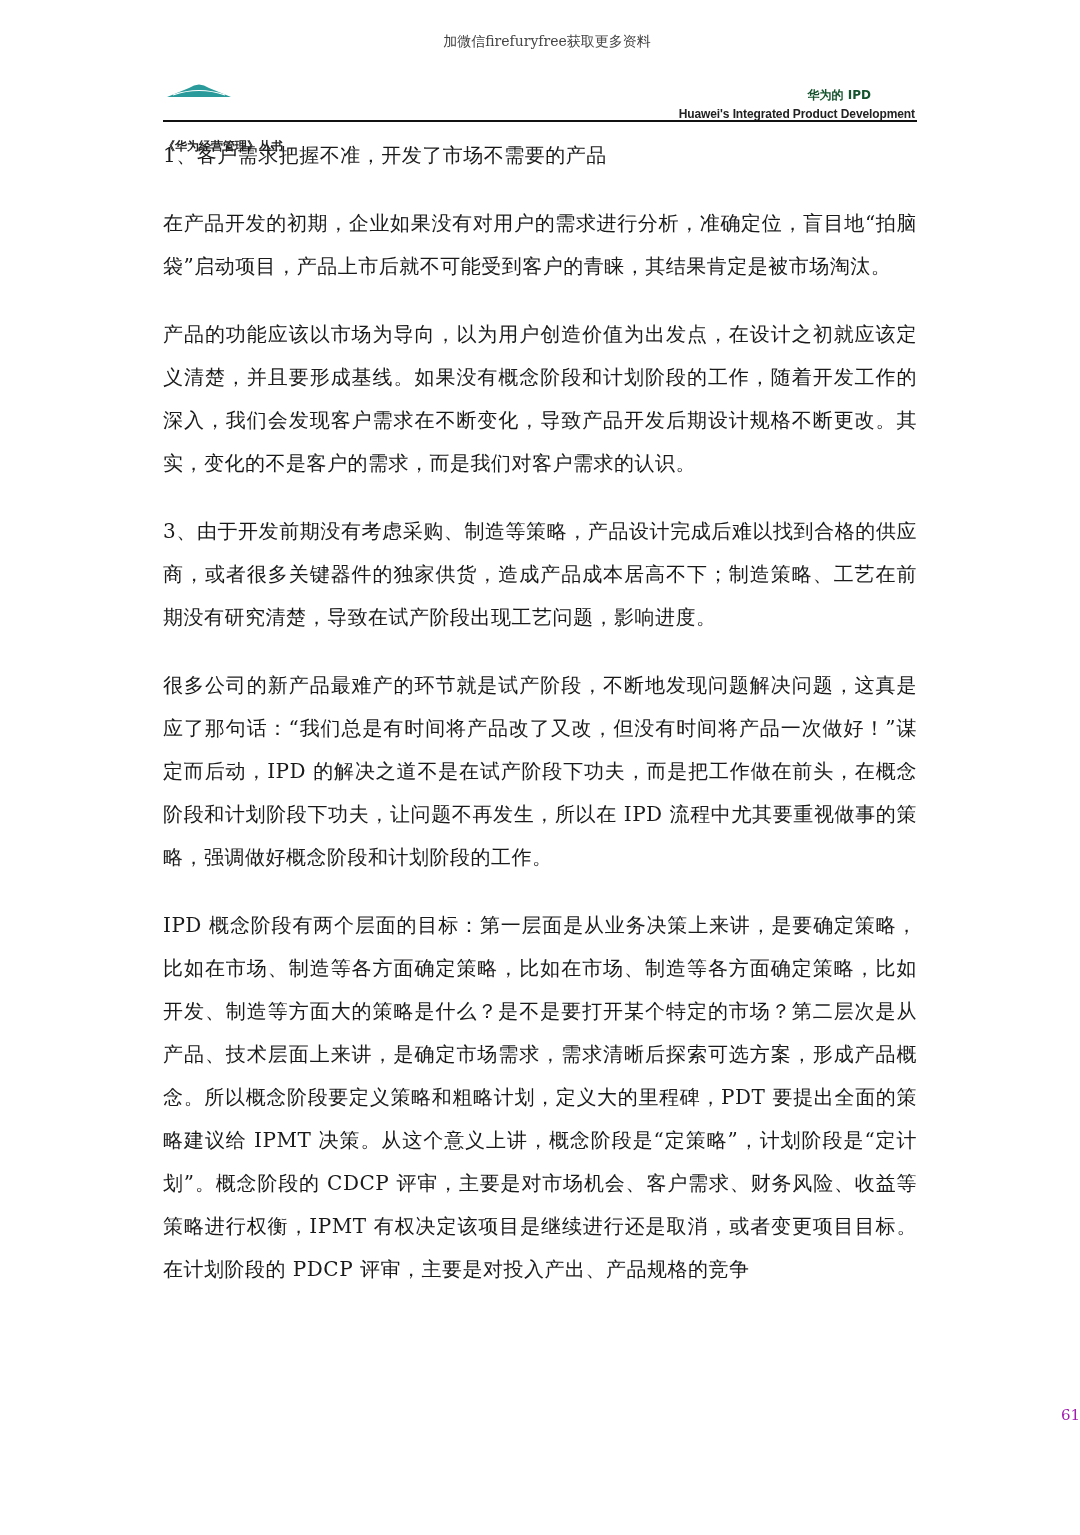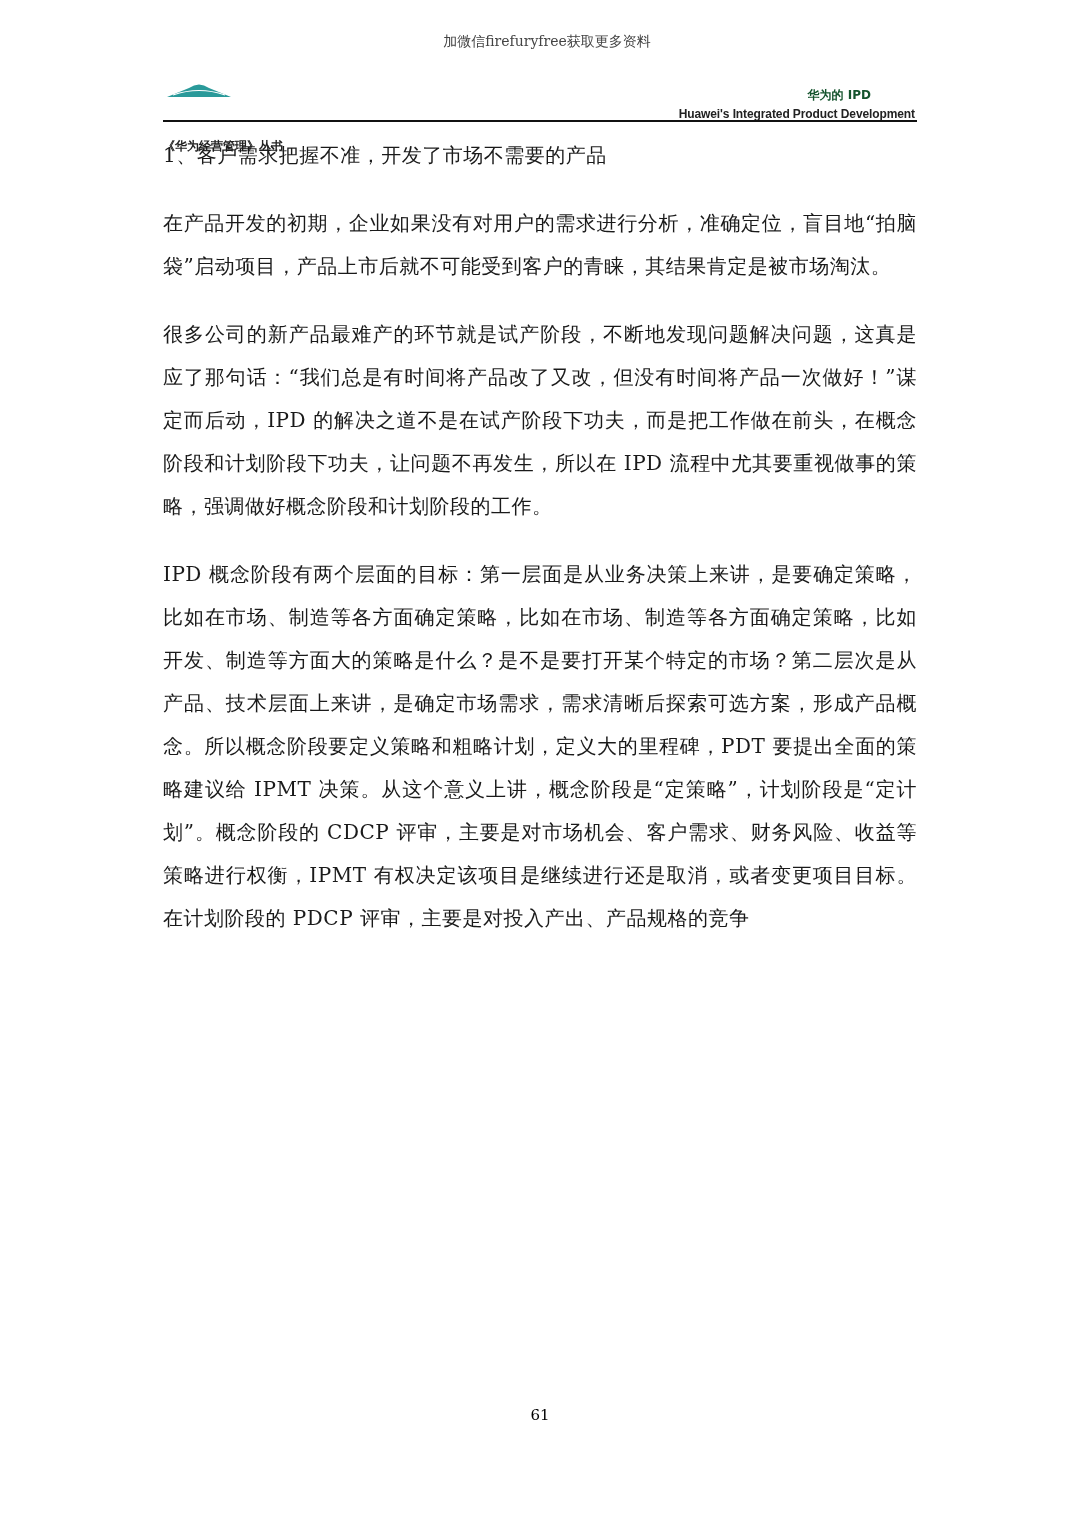--- a/index.html
+++ b/index.html
@@ -91,23 +91,23 @@
       letter-spacing: 0.5px;
     }
     .para.heading {
       margin-bottom: 25px;
     }
     .page-number {
       position: absolute;
       top: 1406px;
       left: 0;
       width: 1080px;
-      text-align: center;
+      text-align: right;
       font-size: 15px;
-      color: #000000;
+      color: #a21caf;
     }
     .corner-watermark {
       position: absolute;
       left: 8px;
       top: 1580px;
       display: flex;
       align-items: center;
       gap: 6px;
       opacity: 0.55;
     }
@@ -136,20 +136,22 @@
   </svg>
   <div class="series-title">《华为经营管理》丛书</div>
   <div class="book-brand">华为的 IPD</div>
   <div class="book-subtitle">Huawei's Integrated Product Development</div>
   <div class="header-rule"></div>
 </div>
 
 <div class="content">
   <p class="para heading">1、客户需求把握不准，开发了市场不需要的产品</p>
   <p class="para">在产品开发的初期，企业如果没有对用户的需求进行分析，准确定位，盲目地“拍脑袋”启动项目，产品上市后就不可能受到客户的青睐，其结果肯定是被市场淘汰。</p>
+  <p class="para">产品的功能应该以市场为导向，以为用户创造价值为出发点，在设计之初就应该定义清楚，并且要形成基线。如果没有概念阶段和计划阶段的工作，随着开发工作的深入，我们会发现客户需求在不断变化，导致产品开发后期设计规格不断更改。其实，变化的不是客户的需求，而是我们对客户需求的认识。</p>
+  <p class="para">3、由于开发前期没有考虑采购、制造等策略，产品设计完成后难以找到合格的供应商，或者很多关键器件的独家供货，造成产品成本居高不下；制造策略、工艺在前期没有研究清楚，导致在试产阶段出现工艺问题，影响进度。</p>
   <p class="para">很多公司的新产品最难产的环节就是试产阶段，不断地发现问题解决问题，这真是应了那句话：“我们总是有时间将产品改了又改，但没有时间将产品一次做好！”谋定而后动，IPD 的解决之道不是在试产阶段下功夫，而是把工作做在前头，在概念阶段和计划阶段下功夫，让问题不再发生，所以在 IPD 流程中尤其要重视做事的策略，强调做好概念阶段和计划阶段的工作。</p>
   <p class="para">IPD 概念阶段有两个层面的目标：第一层面是从业务决策上来讲，是要确定策略，比如在市场、制造等各方面确定策略，比如在市场、制造等各方面确定策略，比如开发、制造等方面大的策略是什么？是不是要打开某个特定的市场？第二层次是从产品、技术层面上来讲，是确定市场需求，需求清晰后探索可选方案，形成产品概念。所以概念阶段要定义策略和粗略计划，定义大的里程碑，PDT 要提出全面的策略建议给 IPMT 决策。从这个意义上讲，概念阶段是“定策略”，计划阶段是“定计划”。概念阶段的 CDCP 评审，主要是对市场机会、客户需求、财务风险、收益等策略进行权衡，IPMT 有权决定该项目是继续进行还是取消，或者变更项目目标。在计划阶段的 PDCP 评审，主要是对投入产出、产品规格的竞争</p>
 </div>
 
 <div class="page-number">61</div>
 
 <div class="corner-watermark">
   <svg class="wm-logo" viewBox="0 0 46 30">
     <path d="M4 6 L4 26 Q14 30 22 22" stroke="#9a9a9a" stroke-width="4" fill="none" stroke-linecap="round"></path>
     <path d="M10 20 Q16 8 14 4" stroke="#9a9a9a" stroke-width="3" fill="none" stroke-linecap="round"></path>

